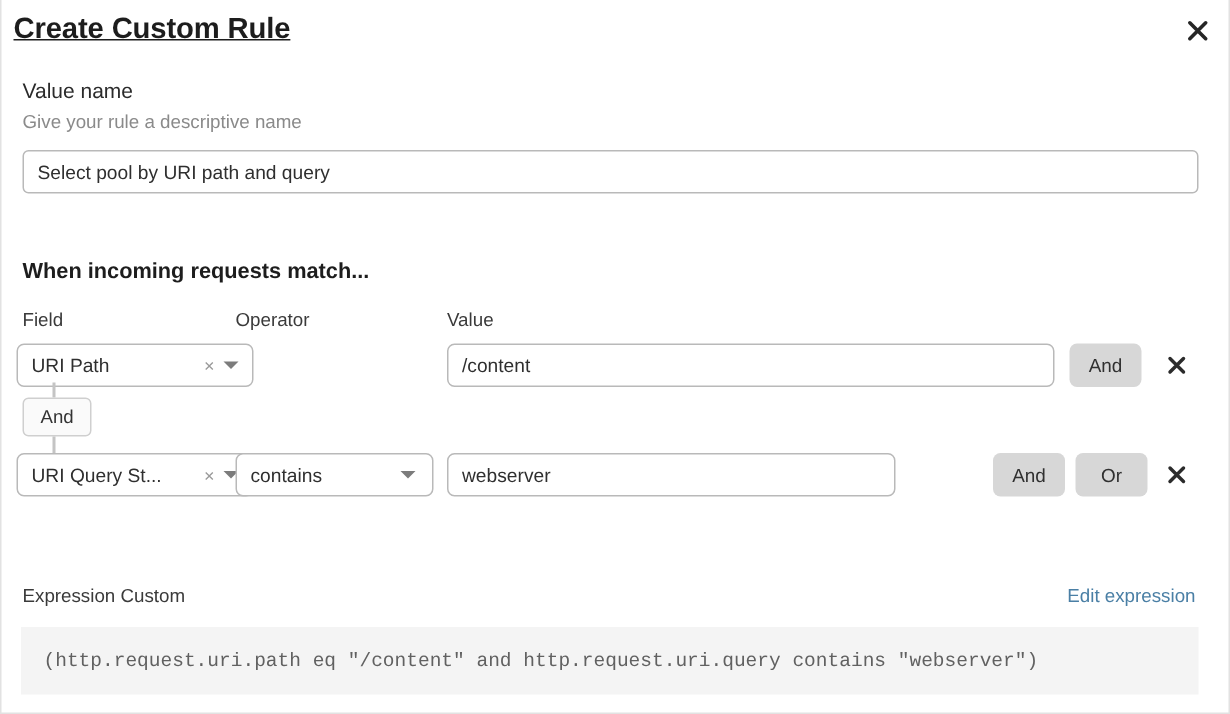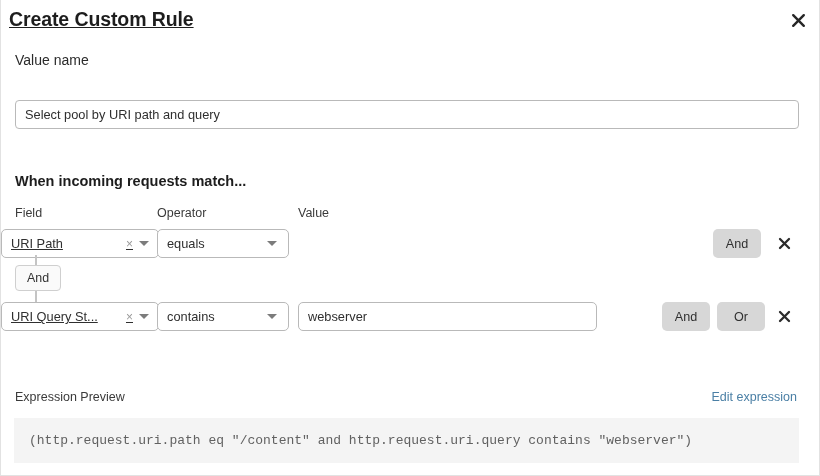--- a/index.html
+++ b/index.html
@@ -75,21 +75,21 @@
   .sel {
     position: absolute; height: 29px;
     border: 1px solid #b9b9b9; border-radius: 5px;
     background: #fff;
     display: flex; align-items: center;
     font-size: 12.8px; color: #2f2f2f;
     padding-left: 9px; padding-right: 6px;
     cursor: pointer;
     overflow: hidden; white-space: nowrap;
   }
-  .sel-field { left: 0; width: 158px; text-decoration: underline; }
+  .sel-field { left: 10px; width: 158px; }
   .sel-op    { left: 156px; width: 132px; }
 
   .sel-text { flex: 0 1 auto; overflow: hidden; text-overflow: ellipsis; white-space: nowrap; }
   .sel-spacer { flex: 1 1 auto; min-width: 6px; }
   .clear-x {
     color: #9a9a9a; font-size: 12px; line-height: 1;
     padding: 0 6px 0 2px; cursor: pointer; font-family: "Liberation Sans", sans-serif;
   }
   .caret {
     width: 0; height: 0;
@@ -173,40 +173,37 @@
 <div class="card">
 
   <div class="title">Create Custom Rule</div>
   <button class="close-btn" aria-label="Close">
     <svg width="15" height="15" viewBox="0 0 15 15">
       <path d="M2.2 2.2 L12.8 12.8 M12.8 2.2 L2.2 12.8" stroke="#262626" stroke-width="2.4" stroke-linecap="round"></path>
     </svg>
   </button>
 
   <div class="section-label lbl-rulename">Value name</div>
+  <div class="help-text">Give your rule a descriptive name</div>
   <input class="rule-input" type="text" value="Select pool by URI path and query" placeholder="Select pool by URI path and query" style="">
 
   <div class="match-heading">When incoming requests match...</div>
 
   <div class="col-label col-field">Field</div>
   <div class="col-label col-operator">Operator</div>
   <div class="col-label col-value">Value</div>
 
   <div class="cond-row row-1">
     <div class="sel sel-field">
       <span class="sel-text">URI Path</span>
       <span class="sel-spacer"></span>
       <span class="clear-x">×</span>
       <span class="caret"></span>
     </div>
-    <div class="sel sel-op">
-      <span class="sel-text">equals</span>
-      <span class="sel-spacer"></span>
-      <span class="caret"></span>
-    </div>
+    <input class="val-input val-1" type="text" value="/content" placeholder="/content" style="">
     <button class="logic-btn and-1">And</button>
     <button class="del-btn" aria-label="Delete condition">
       <svg width="13" height="13" viewBox="0 0 13 13">
         <path d="M2 2 L11 11 M11 2 L2 11" stroke="#2b2b2b" stroke-width="2.3" stroke-linecap="round"></path>
       </svg>
     </button>
   </div>
 
   <div class="connector">
     <div class="conn-line-top"></div>
@@ -229,19 +226,19 @@
     <input class="val-input val-2" type="text" value="webserver" placeholder="webserver" style="">
     <button class="logic-btn and-2">And</button>
     <button class="logic-btn or-2">Or</button>
     <button class="del-btn" aria-label="Delete condition">
       <svg width="13" height="13" viewBox="0 0 13 13">
         <path d="M2 2 L11 11 M11 2 L2 11" stroke="#2b2b2b" stroke-width="2.3" stroke-linecap="round"></path>
       </svg>
     </button>
   </div>
 
-  <div class="exp-label">Expression Preview</div>
+  <div class="exp-label">Expression Custom</div>
   <a class="exp-edit" href="#">Edit expression</a>
   <div class="exp-box">
     <span class="exp-code">(http.request.uri.path eq "/content" and http.request.uri.query contains "webserver")</span>
   </div>
 
 </div>
 
 </body></html>

